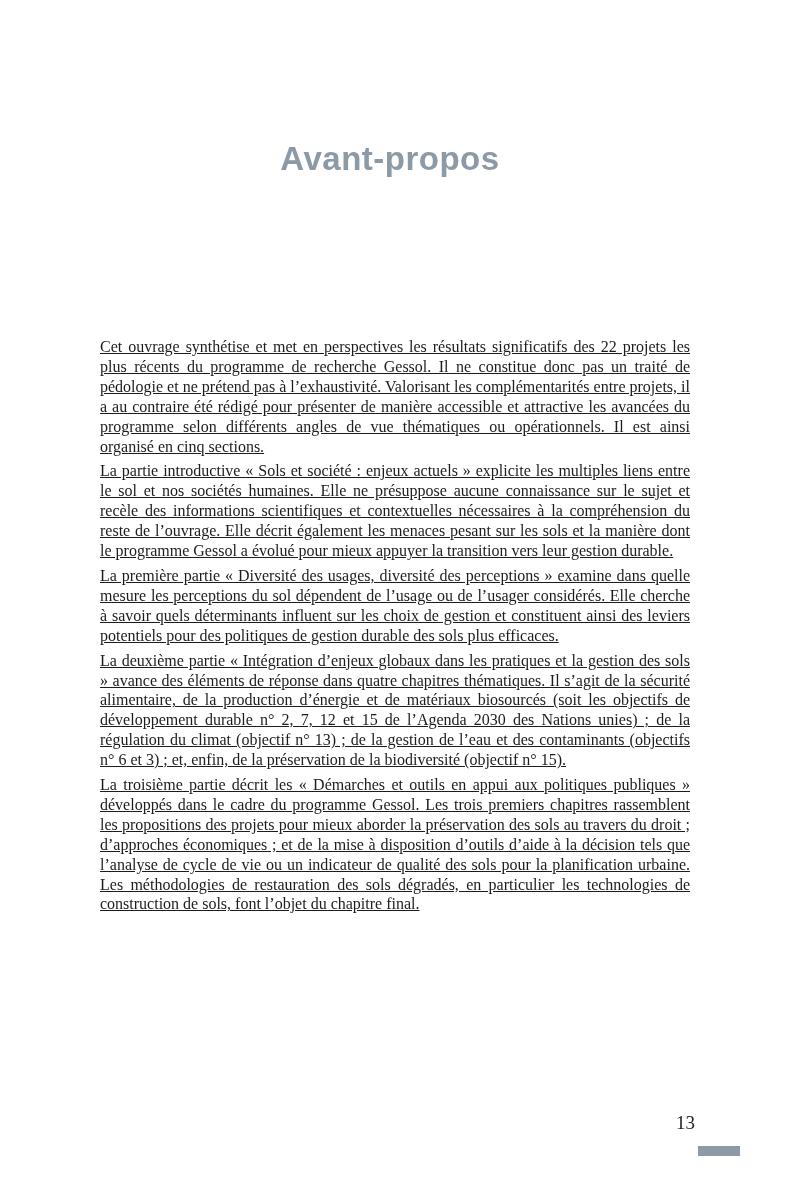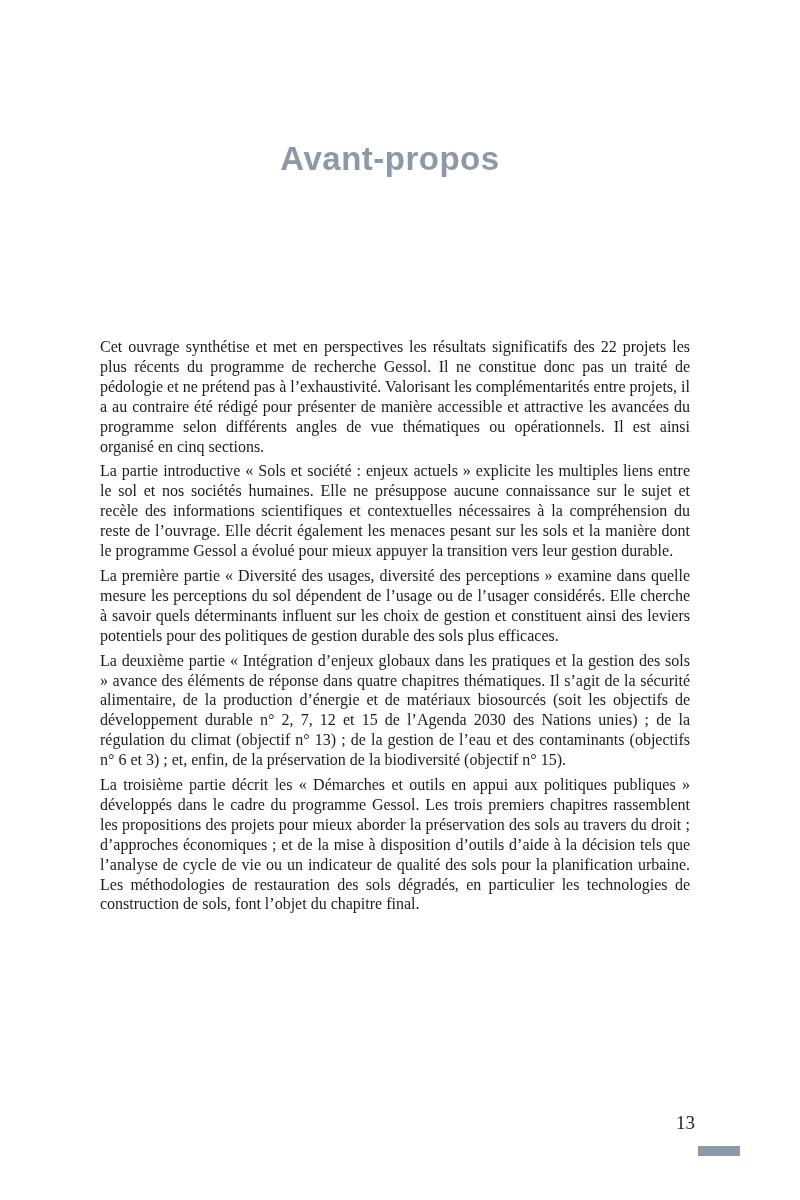--- a/index.html
+++ b/index.html
@@ -38,20 +38,21 @@
     top: 337px;
     left: 100px;
     width: 606px;
     font-size: 16px;
     line-height: 19.9px;
     text-align: justify;
     color: var(--ink);
   }
   .body-text p {
     margin: 0 16px 5px 0;
+    text-decoration: underline;
   }
   .page-number {
     position: absolute;
     top: 1112px;
     left: 676px;
     width: 40px;
     font-size: 19px;
     color: #222222;
     text-align: left;
   }

